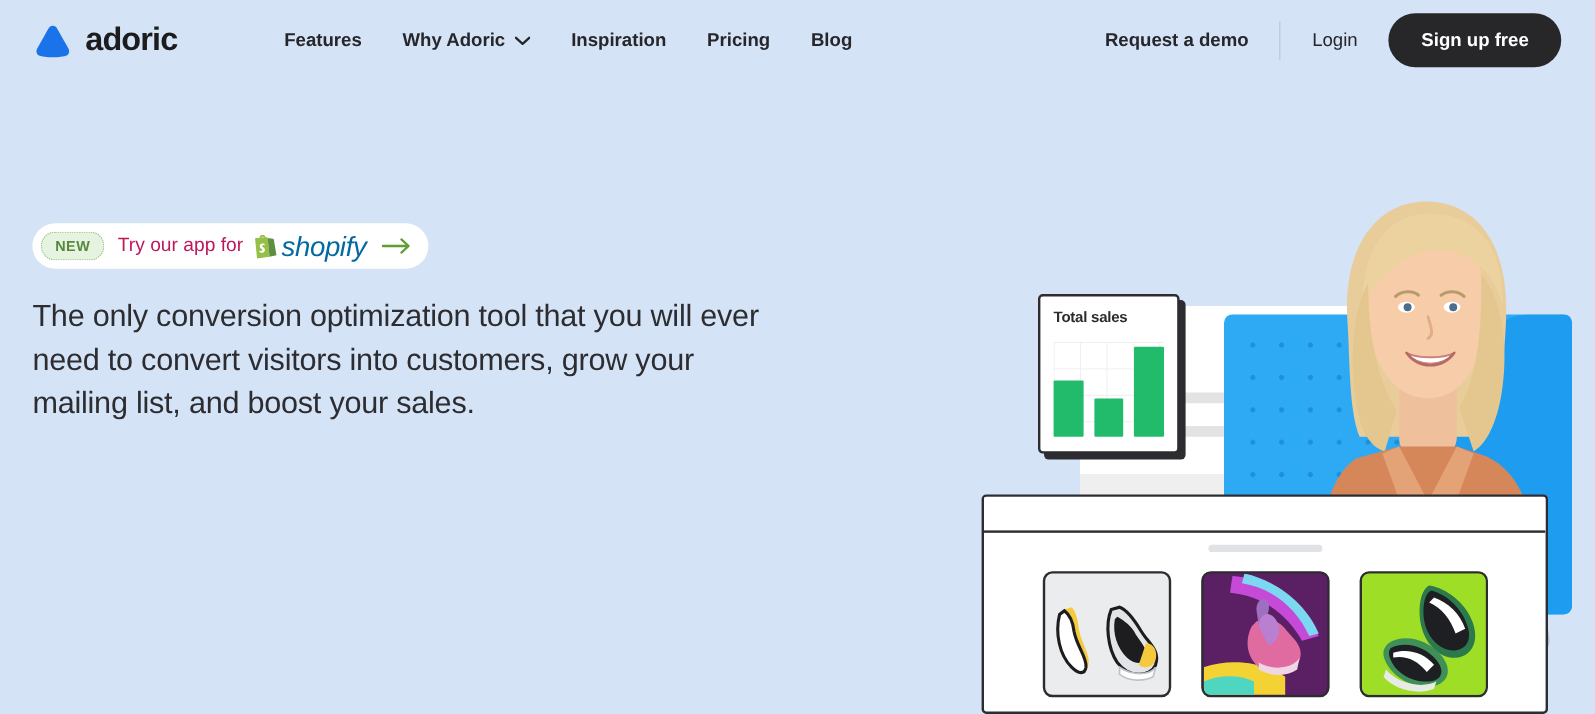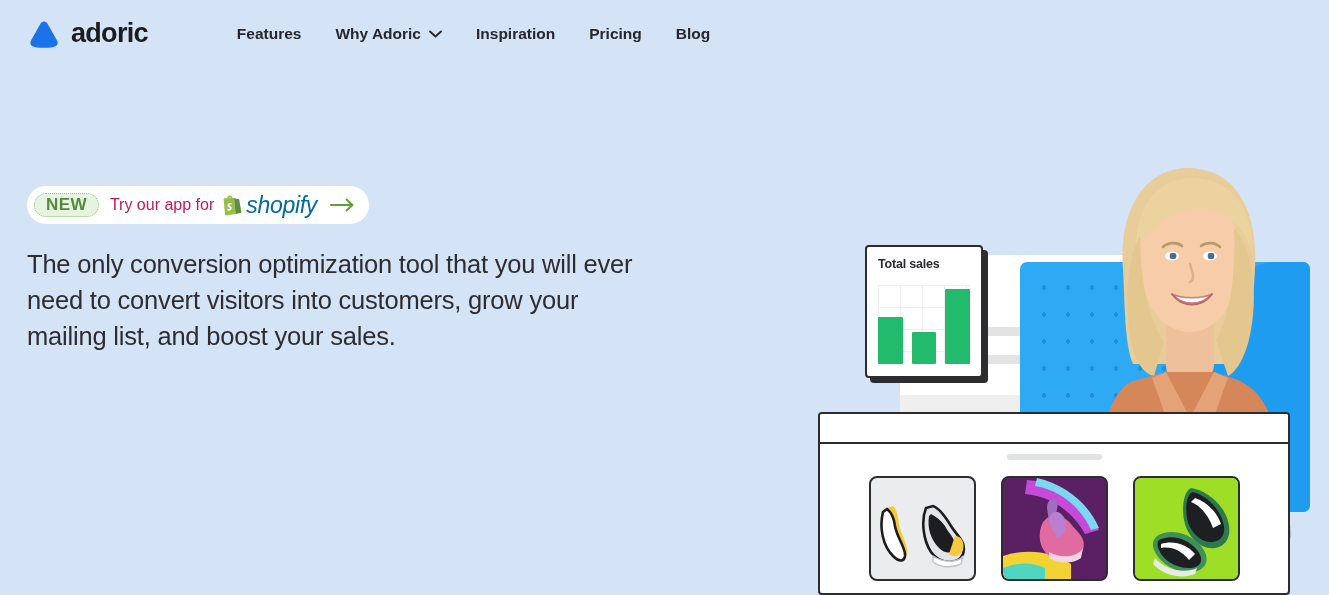--- a/index.html
+++ b/index.html
@@ -48,21 +48,21 @@
 
   .shopify-badge {
     display: inline-flex; align-items: center; gap: 0;
     background: #ffffff; border-radius: 999px;
     height: 38px; padding: 0 14px 0 7px; cursor: pointer;
   }
   .new-pill {
     display: inline-flex; align-items: center; justify-content: center;
     height: 24px; padding: 0 11px; border-radius: 999px;
     background: #e6f3e0; border: 1.5px dotted #93c47d;
-    font-size: 17px; font-weight: 700; color: #56893c; letter-spacing: 0.4px;
+    font-size: 12px; font-weight: 700; color: #56893c; letter-spacing: 0.4px;
   }
   .badge-text { font-size: 16px; color: #be185d; margin-left: 11px; white-space: nowrap; }
   .shop-icon { margin-left: 9px; display: block; }
   .shop-word {
     font-size: 23px; font-weight: 400; color: #0369a1; margin-left: 4px;
     font-style: italic; letter-spacing: -0.3px;
   }
   .badge-arrow { margin-left: 13px; display: block; }
 
   .headline {
@@ -177,20 +177,26 @@
         <span>Inspiration</span>
       </div>
       <div class="nav-item">
         <span>Pricing</span>
       </div>
       <div class="nav-item">
         <span>Blog</span>
       </div>
     </nav>
 
+    <div class="header-right">
+      <span class="demo-link">Request a demo</span>
+      <span class="vdiv"></span>
+      <span class="login-link">Login</span>
+      <button class="signup-btn">Sign up free</button>
+    </div>
   </div>
 
   <div class="hero-left">
 
     <div class="shopify-badge">
       <span class="new-pill">NEW</span>
       <span class="badge-text">Try our app for</span>
       <span>
         <svg class="shop-icon" width="19" height="21" viewBox="0 0 19 21">
           <path d="M4.2 3.3 C4.2 1.8 5.3 0.6 6.8 0.6 C8.1 0.6 9.1 1.5 9.3 2.8 L10.4 2.8 C10.7 2.8 11 3 11 3.3 L12.6 19 L2.2 20.4 L0.6 4.2 C0.6 3.7 1 3.3 1.5 3.3 Z" fill="#95bf46"></path>

